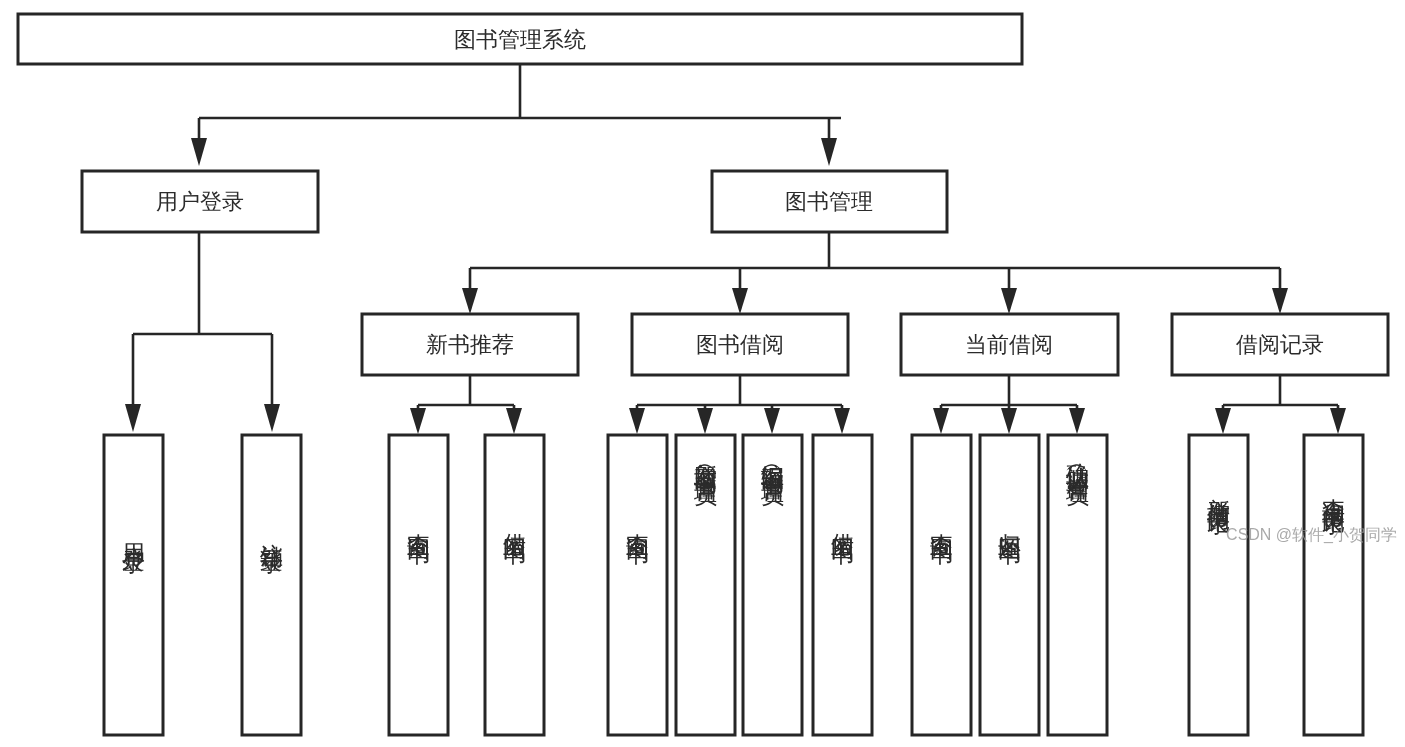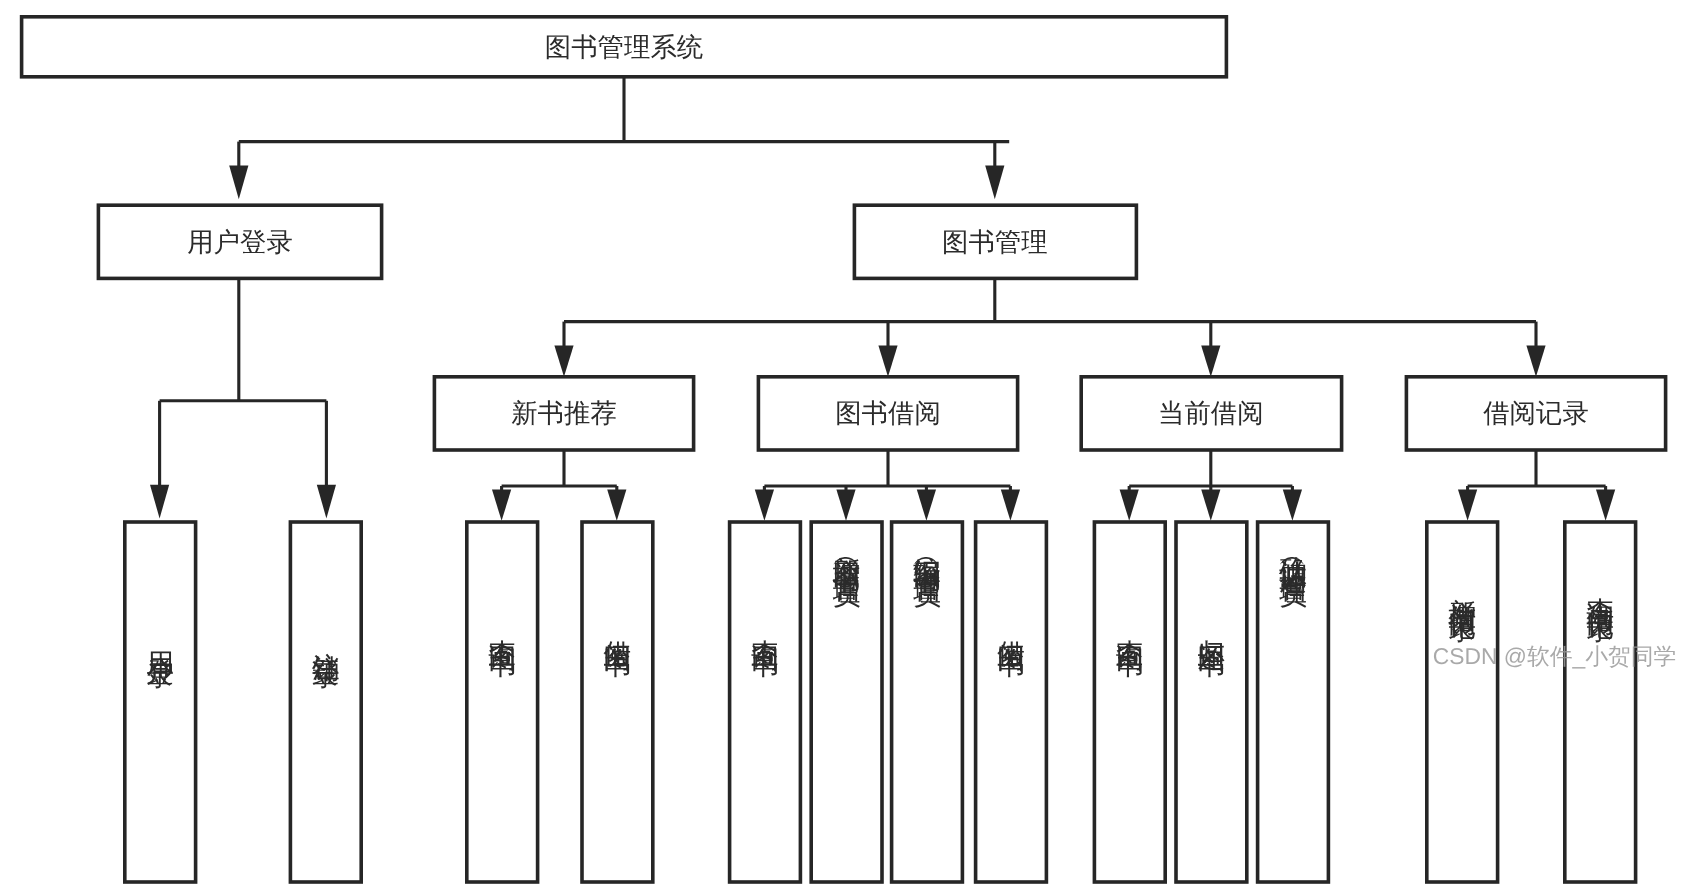--- a/index.html
+++ b/index.html
@@ -62,23 +62,23 @@
     font-family: "Liberation Sans", "DejaVu Sans", sans-serif;
     font-size: 23px;
     line-height: 1;
     letter-spacing: 3px;
     color: #2b2b2b;
     white-space: nowrap;
   }
   .watermark {
     position: absolute;
     right: 8px;
-    bottom: 6px;
-    font-family: "Liberation Sans", "DejaVu Sans", sans-serif;
-    font-size: 19px;
+    bottom: 20px;
+    font-family: "Liberation Sans", "DejaVu Sans", sans-serif;
+    font-size: 16px;
     color: #9b9b9b;
     opacity: 0.85;
     white-space: nowrap;
   }
 </style>
 </head>
 <body>
 
 <div id="diagram-root">
 

